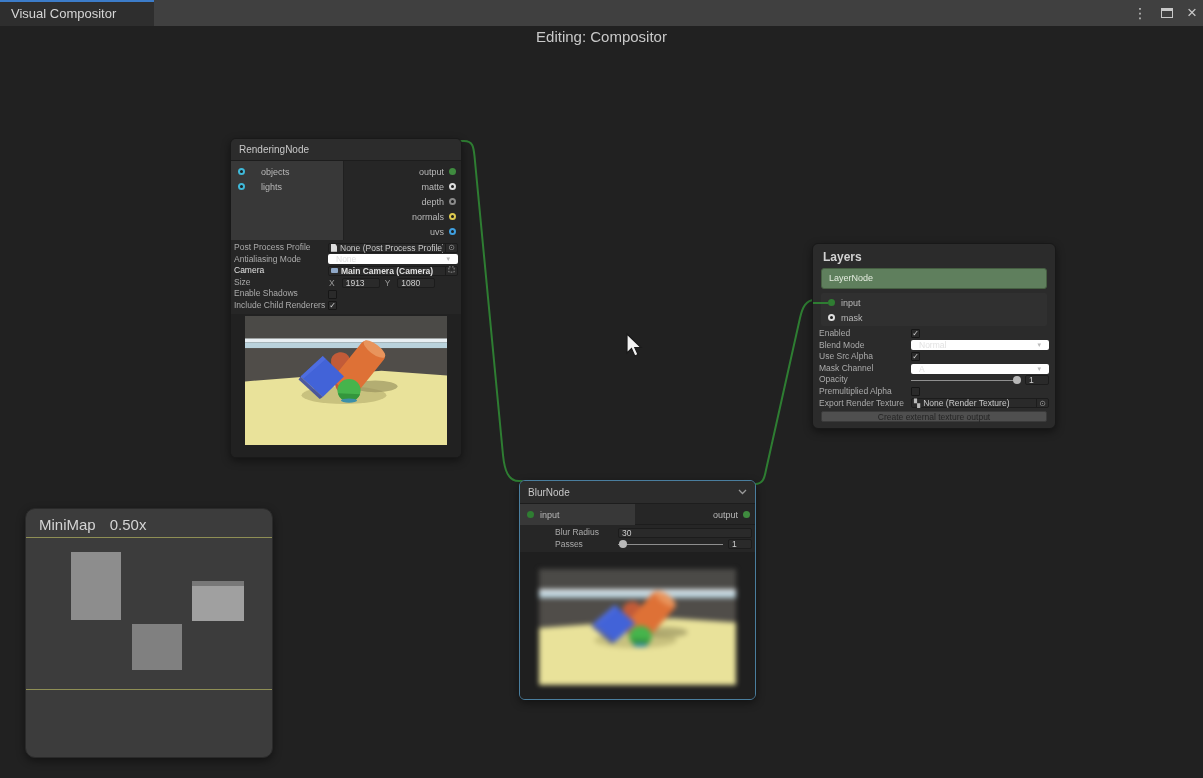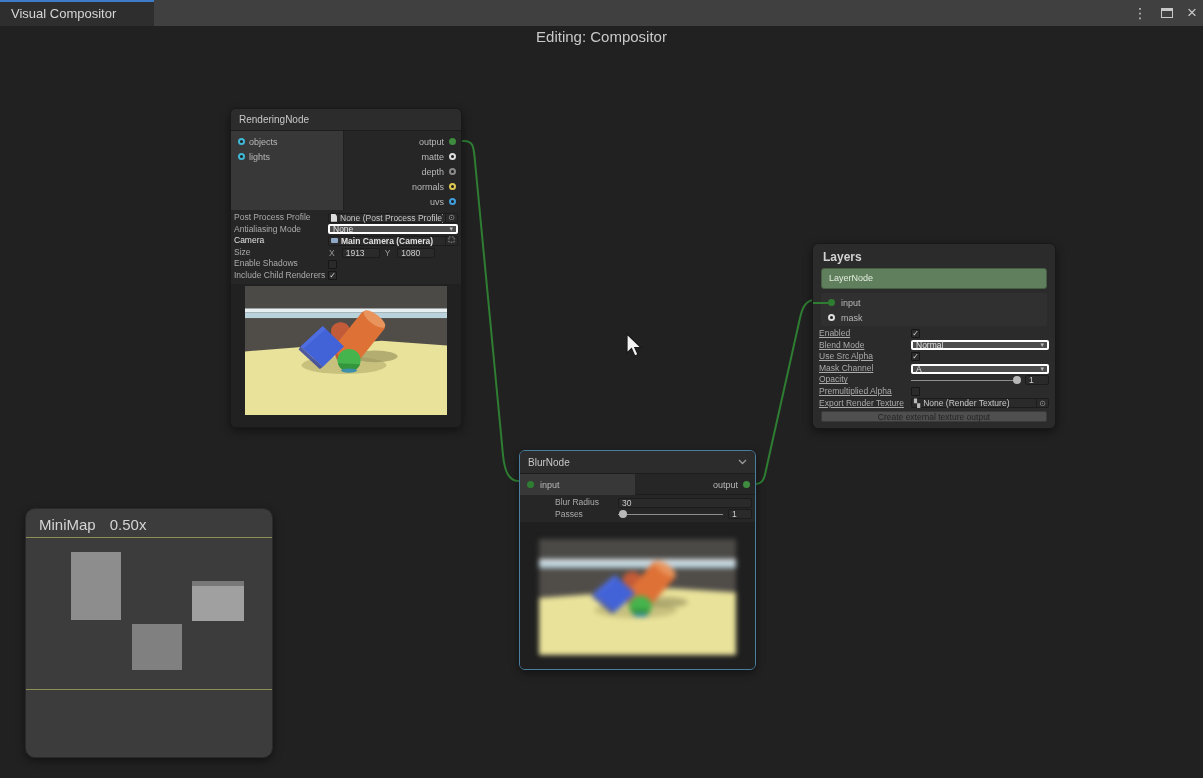--- a/index.html
+++ b/index.html
@@ -15,39 +15,39 @@
   .winbtns { position:absolute; right:6px; top:0; height:26px; display:flex; align-items:center; gap:14px; }
   .kebab { color:#c8c8c8; font-size:14px; line-height:26px; cursor:default; }
   .maxbox { width:12px; height:10px; border:1px solid #c8c8c8; border-top:3px solid #c8c8c8; }
   .closex { color:#c8c8c8; font-size:17px; line-height:24px; }
 
   #editing-header { position:absolute; left:0; top:28px; width:1203px; text-align:center;
                     color:#c9c9c9; font-size:15px; }
 
   
   .node { position:absolute; background:#262626; border:1px solid #191919; border-radius:6px;
-          box-shadow:0 3px 8px rgba(0,0,0,.45); overflow:hidden; }
+          box-shadow:0 3px 8px rgba(0,0,0,.45); overflow:hidden;margin-top:30px; }
   .node-title { height:22px; background:#2c2c2c; color:#c8c8c8; font-size:10px;
                 line-height:22px; padding:0 8px; border-bottom:1px solid #1d1d1d;
                 display:flex; justify-content:space-between; align-items:center; }
   .dot { width:7px; height:7px; border-radius:50%; flex:none; }
   .ring-cyan  { border:2px solid #3fb8d8; background:#1f1f1f; }
   .ring-white { border:2px solid #dedede; background:#1f1f1f; }
   .ring-gray  { border:2px solid #8a8a8a; background:#1f1f1f; }
   .ring-yellow{ border:2px solid #ddc94f; background:#1f1f1f; }
   .ring-blue  { border:2px solid #3f9fdf; background:#1f1f1f; }
   .fill-green { background:#3f8b3f; }
   .port-label { color:#b8b8b8; font-size:9px; }
 
   .prop-row { display:flex; height:11.6px; padding:0 3px; font-size:8.5px; }
   .prop-label { width:94px; flex:none; color:#ababab; overflow:hidden; white-space:nowrap; }
   .prop-label.bold { color:#e0e0e0; font-weight:normal; }
   .widget { flex:1; display:flex; align-items:center; min-width:0; }
 
-  .dropdown { flex:1; height:10px; background:#4d4d4d; border:2px solid #ffffff; border-radius:2px;
+  .dropdown { flex:1; height:10px; background:#4d4d4d; border:5px solid #ffffff; border-radius:2px;
               display:flex; align-items:center; padding:0 3px; color:#e2e2e2; font-size:8.5px; }
   .dropdown .caret { margin-left:auto; color:#bbb; font-size:7px; }
 
   .objfield { flex:1; height:10px; background:#2a2a2a; border:1px solid #1c1c1c; border-radius:2px;
               display:flex; align-items:center; padding:0 2px; color:#c9c9c9; font-size:8.5px;
               min-width:0; }
   .objfield .of-text { overflow:hidden; white-space:nowrap; flex:1; }
   .of-picker { margin-left:2px; color:#9a9a9a; font-size:8px; border-left:1px solid #1c1c1c;
                padding-left:2px; flex:none; }
   .doc-icon { width:6px; height:8px; background:#dcdcdc; margin-right:3px; flex:none;
@@ -67,39 +67,39 @@
   .slider .thumb { position:absolute; top:1px; width:8px; height:8px; border-radius:50%; background:#b8b8b8; }
 
   .preview-wrap { background:#212121; display:flex; justify-content:center; }
   svg.preview-img { display:block; background:#4b4a47; }
 
   
   #rendering-node { left:230px; top:108px; width:232px; height:320px; }
   #rn-ports { position:relative; height:79px; }
   #rn-inbox { position:absolute; left:0; top:0; width:113px; height:79px; background:#383838;
               border-right:1px solid #202020; padding-top:3px; }
-  .in-row { display:flex; align-items:center; gap:4px; height:15px; padding-left:7px; }
+  .in-row { display:flex; align-items:center; gap:16px; height:15px; padding-left:7px; }
   #rn-outs { position:absolute; right:0; top:0; left:114px; padding-top:3px; }
   .out-row { display:flex; align-items:center; justify-content:flex-end; gap:5px; height:15px; padding-right:5px; }
   #rn-props { padding-top:2px; }
   #rn-preview { margin-top:2px; height:147px; }
   #rn-preview svg { margin-top:2px; }
 
   
   #layers-panel { left:812px; top:243px; width:244px; height:186px; background:#2b2b2b;
                   border:1px solid #181818; border-radius:6px; position:absolute;
                   box-shadow:0 3px 8px rgba(0,0,0,.45); }
   #layers-title { color:#d2d2d2; font-size:12px; padding:6px 10px 4px;font-weight:bold; }
   #layernode-bar { margin:0 8px; height:21px; background:#5f7f5d; border:1px solid #465f42;
                    border-radius:3px; color:#e4ecdf; font-size:9px; line-height:19px; padding-left:7px; }
   #layers-ports { margin:4px 8px 0; height:33px; background:#303030; border-radius:2px; padding-top:2px; }
   .lp-row { display:flex; align-items:center; gap:6px; height:15px; padding-left:7px; position:relative; }
   .wire-stub { position:absolute; left:-8px; top:7px; width:15px; height:2px; background:#2e7d32; }
   #layers-props { margin:2px 3px 0 3px; }
-  #layers-props .prop-label { width:92px;text-decoration:underline; }
+  #layers-props .prop-label { width:92px; }
   #create-ext-btn { margin:2px 8px 0; height:11px; background:#4f4f4f; border:1px solid #3a3a3a;
                     border-radius:2px; color:#242424; font-size:8.5px; text-align:center; line-height:10px; }
 
   
   #blur-node { left:519px; top:450px; width:237px; height:220px; border:1px solid #4a7e9e; }
   #blur-node .node-title { height:23px; line-height:23px; }
   #bn-ports { position:relative; height:21px; border-bottom:1px solid #1d1d1d; }
   #bn-inbox { position:absolute; left:0; top:0; width:115px; height:21px; background:#383838;
               display:flex; align-items:center; gap:6px; padding-left:7px; }
   #bn-outbox { position:absolute; right:0; top:0; left:116px; height:21px; display:flex;

